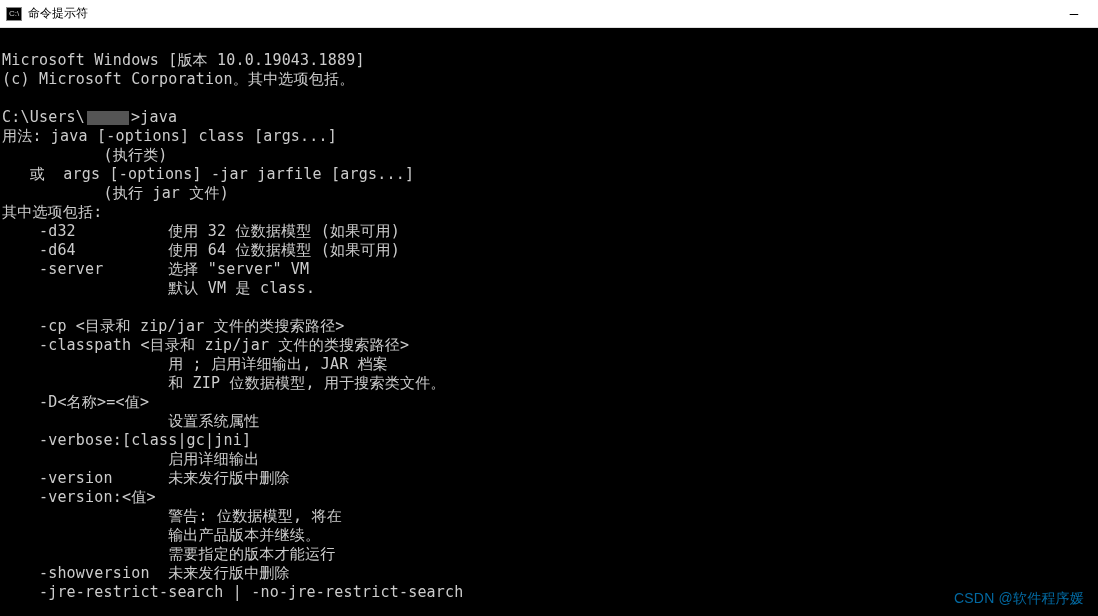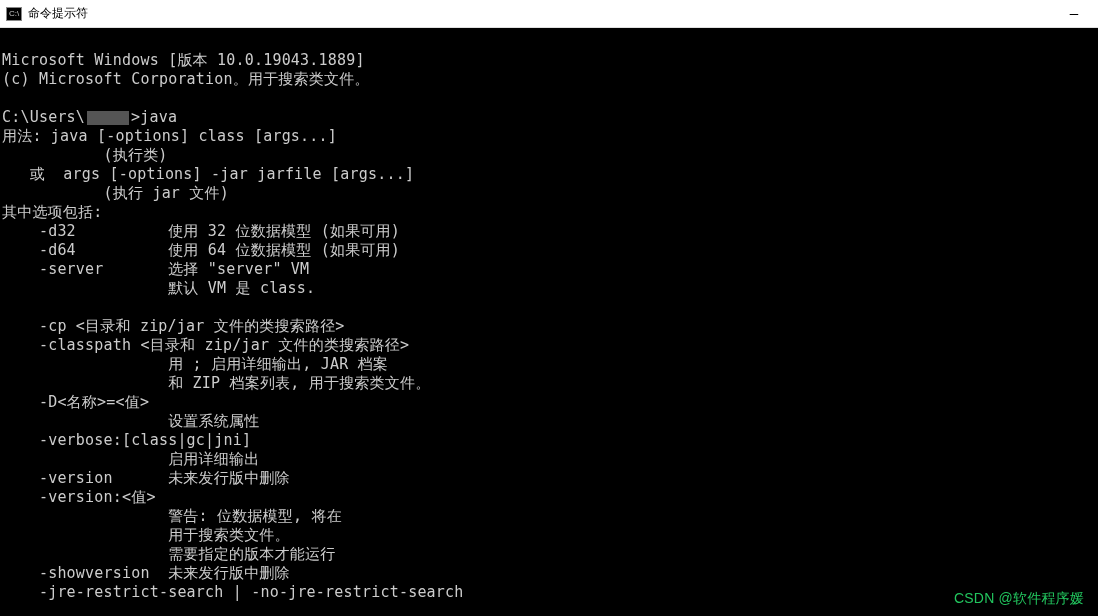--- a/index.html
+++ b/index.html
@@ -70,62 +70,62 @@
     width: 42px;
     height: 14px;
     background: #555;
     vertical-align: middle;
     margin: 0 2px;
   }
   .watermark {
     position: absolute;
     right: 14px;
     bottom: 8px;
-    color: #22c55e;
+    color: #0369a1;
     font-size: 14px;
     font-family: "Microsoft YaHei", sans-serif;
   }
 </style>
 </head>
 <body>
 
 <div class="titlebar">
   <div class="titlebar-left">
     <span class="cmd-icon">C:\</span>
     <span>命令提示符</span>
   </div>
   <div class="titlebar-right">
     <div class="win-btn">—</div>
   </div>
 </div>
 
 <div class="terminal">
 <span>Microsoft Windows [版本 10.0.19043.1889]</span>
-<span>(c) Microsoft Corporation。用于搜索类文件。</span>
+<span>(c) Microsoft Corporation。其中选项包括。</span>
 <span></span>
 <span>C:\Users\</span><span class="redact"></span><span>&gt;java</span>
 <span>用法: java [-options] class [args...]</span>
 <span>           (执行类)</span>
 <span>   或  args [-options] -jar jarfile [args...]</span>
 <span>           (执行 jar 文件)</span>
 <span>其中选项包括:</span>
 <span>    -d32          使用 32 位数据模型 (如果可用)</span>
 <span>    -d64          使用 64 位数据模型 (如果可用)</span>
 <span>    -server       选择 "server" VM</span>
 <span>                  默认 VM 是 class.</span>
 <span></span>
 <span>    -cp &lt;目录和 zip/jar 文件的类搜索路径&gt;</span>
 <span>    -classpath &lt;目录和 zip/jar 文件的类搜索路径&gt;</span>
 <span>                  用 ; 启用详细输出, JAR 档案</span>
-<span>                  和 ZIP 档案列表, 用于搜索类文件。</span>
+<span>                  和 ZIP 位数据模型, 用于搜索类文件。</span>
 <span>    -D&lt;名称&gt;=&lt;值&gt;</span>
 <span>                  设置系统属性</span>
 <span>    -verbose:[class|gc|jni]</span>
 <span>                  启用详细输出</span>
 <span>    -version      未来发行版中删除</span>
 <span>    -version:&lt;值&gt;</span>
 <span>                  警告: 位数据模型, 将在</span>
-<span>                  用于搜索类文件。</span>
+<span>                  输出产品版本并继续。</span>
 <span>                  需要指定的版本才能运行</span>
 <span>    -showversion  未来发行版中删除</span>
 <span>    -jre-restrict-search | -no-jre-restrict-search</span>
 <div class="watermark">CSDN @软件程序媛</div>
 </div>
 
 </body></html>

